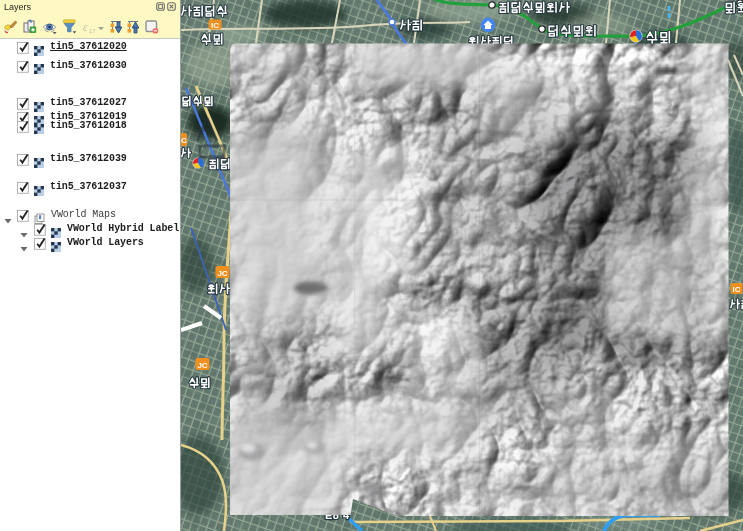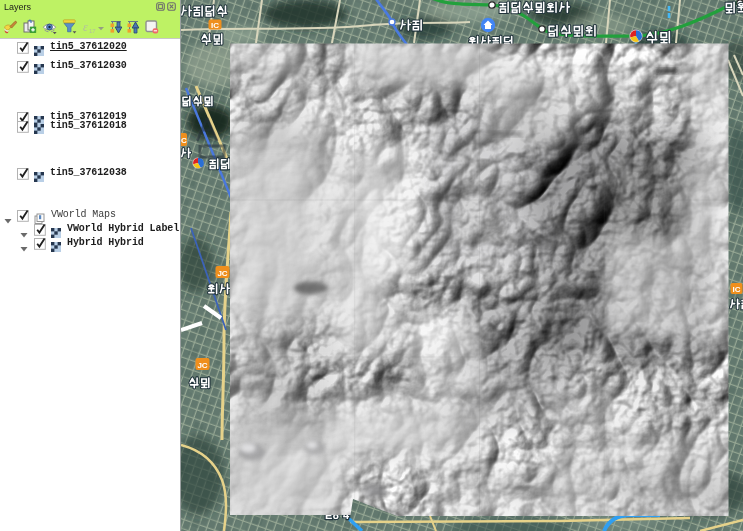--- a/index.html
+++ b/index.html
@@ -1,19 +1,19 @@
 <!DOCTYPE html>
 <html><head>
 <meta charset="utf-8">
 <style>
 html,body{margin:0;padding:0;width:743px;height:531px;overflow:hidden;background:#fff;
   font-family:"Liberation Sans",sans-serif;}
 #stage{position:relative;width:743px;height:531px;overflow:hidden;}
 #map{position:absolute;left:181px;top:0;}
-#panel{position:absolute;left:0;top:0;width:181px;height:531px;background:#bef264;}
+#panel{position:absolute;left:0;top:0;width:181px;height:531px;background:#fef9c3;}
 #ptitle{position:absolute;left:4px;top:2px;font-size:9px;color:#1c1c1c;}
 .winbtn{position:absolute;top:2px;}
 #toolbar{position:absolute;left:0;top:16px;width:181px;height:22px;}
 #tree{position:absolute;left:0;top:38px;width:180px;height:493px;background:#ffffff;border-top:1px solid #c8c8c8;box-sizing:border-box;}
 #panel::after{content:"";position:absolute;right:0;top:0;width:1px;height:531px;background:#9aa0a0;}
 .row{position:absolute;left:0;width:180px;height:14px;display:flex;align-items:center;}
 .cb{flex:0 0 auto;width:13px;height:13px;margin-left:17px;position:relative;top:0px;}
 .ric{flex:0 0 auto;width:10px;height:10px;margin-left:4px;}
 .lbl{margin-left:6px;font-size:10px;font-weight:bold;color:#1d1d1d;white-space:nowrap;letter-spacing:-0.1px;font-family:Liberation Mono, monospace;}
 .lbl.reg{font-weight:normal;color:#3c3c3c;}
@@ -453,20 +453,34 @@
             </svg></span>
           <span class="ric"><svg width="10" height="10" viewBox="0 0 10 10">
               <rect width="10" height="10" fill="#b9cfe6"></rect>
               <rect x="0" y="0" width="3.4" height="3.4" fill="#26374f"></rect>
               <rect x="6.6" y="0" width="3.4" height="3.4" fill="#26374f"></rect>
               <rect x="3.3" y="3.3" width="3.4" height="3.4" fill="#26374f"></rect>
               <rect x="0" y="6.6" width="3.4" height="3.4" fill="#26374f"></rect>
             </svg></span>
           <span class="lbl">tin5_37612030</span>
         </div>
+        <div class="row" style="top:56.5px">
+          <span class="cb"><svg width="13" height="13" viewBox="0 0 13 13" style="overflow:visible">
+              <rect x="0.5" y="1.5" width="10.8" height="10.8" fill="#fff" stroke="#b2b2b2" stroke-width="1"></rect>
+              <path d="M3.2,6.8 L5.4,9.6 L10.6,1.6" stroke="#202020" stroke-width="1.8" fill="none"></path>
+            </svg></span>
+          <span class="ric"><svg width="10" height="10" viewBox="0 0 10 10">
+              <rect width="10" height="10" fill="#b9cfe6"></rect>
+              <rect x="0" y="0" width="3.4" height="3.4" fill="#26374f"></rect>
+              <rect x="6.6" y="0" width="3.4" height="3.4" fill="#26374f"></rect>
+              <rect x="3.3" y="3.3" width="3.4" height="3.4" fill="#26374f"></rect>
+              <rect x="0" y="6.6" width="3.4" height="3.4" fill="#26374f"></rect>
+            </svg></span>
+          <span class="lbl">tin5_37612027</span>
+        </div>
         <div class="row" style="top:70.5px">
           <span class="cb"><svg width="13" height="13" viewBox="0 0 13 13" style="overflow:visible">
               <rect x="0.5" y="1.5" width="10.8" height="10.8" fill="#fff" stroke="#b2b2b2" stroke-width="1"></rect>
               <path d="M3.2,6.8 L5.4,9.6 L10.6,1.6" stroke="#202020" stroke-width="1.8" fill="none"></path>
             </svg></span>
           <span class="ric"><svg width="10" height="10" viewBox="0 0 10 10">
               <rect width="10" height="10" fill="#b9cfe6"></rect>
               <rect x="0" y="0" width="3.4" height="3.4" fill="#26374f"></rect>
               <rect x="6.6" y="0" width="3.4" height="3.4" fill="#26374f"></rect>
               <rect x="3.3" y="3.3" width="3.4" height="3.4" fill="#26374f"></rect>
@@ -481,33 +495,47 @@
             </svg></span>
           <span class="ric"><svg width="10" height="10" viewBox="0 0 10 10">
               <rect width="10" height="10" fill="#b9cfe6"></rect>
               <rect x="0" y="0" width="3.4" height="3.4" fill="#26374f"></rect>
               <rect x="6.6" y="0" width="3.4" height="3.4" fill="#26374f"></rect>
               <rect x="3.3" y="3.3" width="3.4" height="3.4" fill="#26374f"></rect>
               <rect x="0" y="6.6" width="3.4" height="3.4" fill="#26374f"></rect>
             </svg></span>
           <span class="lbl">tin5_37612018</span>
         </div>
-        <div class="row" style="top:126.5px">
-          <span class="cb"><svg width="13" height="13" viewBox="0 0 13 13" style="overflow:visible">
-              <rect x="0.5" y="1.5" width="10.8" height="10.8" fill="#fff" stroke="#b2b2b2" stroke-width="1"></rect>
-              <path d="M3.2,6.8 L5.4,9.6 L10.6,1.6" stroke="#202020" stroke-width="1.8" fill="none"></path>
-            </svg></span>
-          <span class="ric"><svg width="10" height="10" viewBox="0 0 10 10">
-              <rect width="10" height="10" fill="#b9cfe6"></rect>
-              <rect x="0" y="0" width="3.4" height="3.4" fill="#26374f"></rect>
-              <rect x="6.6" y="0" width="3.4" height="3.4" fill="#26374f"></rect>
-              <rect x="3.3" y="3.3" width="3.4" height="3.4" fill="#26374f"></rect>
-              <rect x="0" y="6.6" width="3.4" height="3.4" fill="#26374f"></rect>
-            </svg></span>
-          <span class="lbl">tin5_37612038</span>
+        <div class="row" style="top:112.5px">
+          <span class="cb"><svg width="13" height="13" viewBox="0 0 13 13" style="overflow:visible">
+              <rect x="0.5" y="1.5" width="10.8" height="10.8" fill="#fff" stroke="#b2b2b2" stroke-width="1"></rect>
+              <path d="M3.2,6.8 L5.4,9.6 L10.6,1.6" stroke="#202020" stroke-width="1.8" fill="none"></path>
+            </svg></span>
+          <span class="ric"><svg width="10" height="10" viewBox="0 0 10 10">
+              <rect width="10" height="10" fill="#b9cfe6"></rect>
+              <rect x="0" y="0" width="3.4" height="3.4" fill="#26374f"></rect>
+              <rect x="6.6" y="0" width="3.4" height="3.4" fill="#26374f"></rect>
+              <rect x="3.3" y="3.3" width="3.4" height="3.4" fill="#26374f"></rect>
+              <rect x="0" y="6.6" width="3.4" height="3.4" fill="#26374f"></rect>
+            </svg></span>
+          <span class="lbl">tin5_37612039</span>
+        </div>
+        <div class="row" style="top:140.5px">
+          <span class="cb"><svg width="13" height="13" viewBox="0 0 13 13" style="overflow:visible">
+              <rect x="0.5" y="1.5" width="10.8" height="10.8" fill="#fff" stroke="#b2b2b2" stroke-width="1"></rect>
+              <path d="M3.2,6.8 L5.4,9.6 L10.6,1.6" stroke="#202020" stroke-width="1.8" fill="none"></path>
+            </svg></span>
+          <span class="ric"><svg width="10" height="10" viewBox="0 0 10 10">
+              <rect width="10" height="10" fill="#b9cfe6"></rect>
+              <rect x="0" y="0" width="3.4" height="3.4" fill="#26374f"></rect>
+              <rect x="6.6" y="0" width="3.4" height="3.4" fill="#26374f"></rect>
+              <rect x="3.3" y="3.3" width="3.4" height="3.4" fill="#26374f"></rect>
+              <rect x="0" y="6.6" width="3.4" height="3.4" fill="#26374f"></rect>
+            </svg></span>
+          <span class="lbl">tin5_37612037</span>
         </div>
         <div class="row" style="top:182.5px">
           <span class="tri" style="margin-left:20px"><svg width="8" height="8" viewBox="0 0 8 8">
               <path d="M0.5,2 L7.5,2 L4,6.5 Z" fill="#6a6a6a"></path>
             </svg></span>
           <span class="cb" style="margin-left:6px"><svg width="13" height="13" viewBox="0 0 13 13" style="overflow:visible">
               <rect x="0.5" y="1.5" width="10.8" height="10.8" fill="#fff" stroke="#b2b2b2" stroke-width="1"></rect>
               <path d="M3.2,6.8 L5.4,9.6 L10.6,1.6" stroke="#202020" stroke-width="1.8" fill="none"></path>
             </svg></span>
           <span class="ric"><svg width="10" height="10" viewBox="0 0 10 10">
@@ -542,18 +570,18 @@
               <rect x="0.5" y="1.5" width="10.8" height="10.8" fill="#fff" stroke="#b2b2b2" stroke-width="1"></rect>
               <path d="M3.2,6.8 L5.4,9.6 L10.6,1.6" stroke="#202020" stroke-width="1.8" fill="none"></path>
             </svg></span>
           <span class="ric"><svg width="10" height="10" viewBox="0 0 10 10">
               <rect width="10" height="10" fill="#b9cfe6"></rect>
               <rect x="0" y="0" width="3.4" height="3.4" fill="#26374f"></rect>
               <rect x="6.6" y="0" width="3.4" height="3.4" fill="#26374f"></rect>
               <rect x="3.3" y="3.3" width="3.4" height="3.4" fill="#26374f"></rect>
               <rect x="0" y="6.6" width="3.4" height="3.4" fill="#26374f"></rect>
             </svg></span>
-          <span class="lbl">Hybrid Hybrid</span>
+          <span class="lbl">VWorld Layers</span>
         </div>
       </div>
 </div>
 
 </div>
 
 </body></html>

